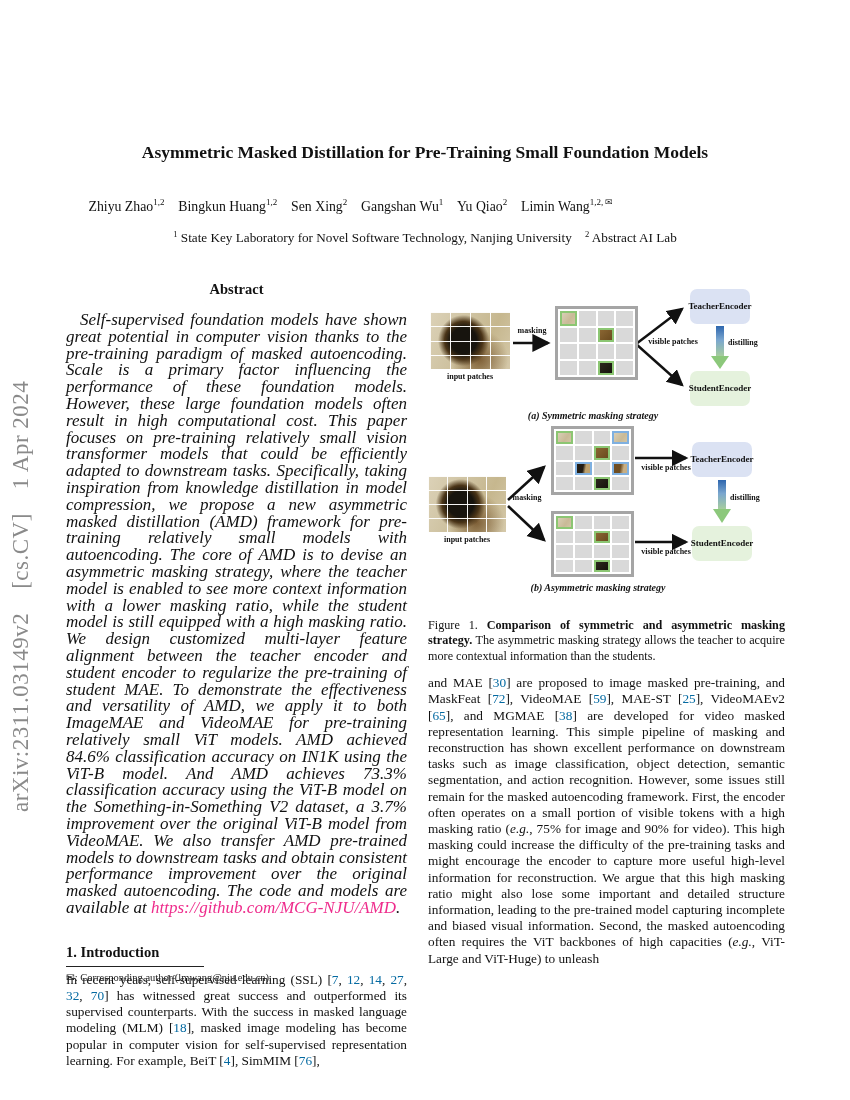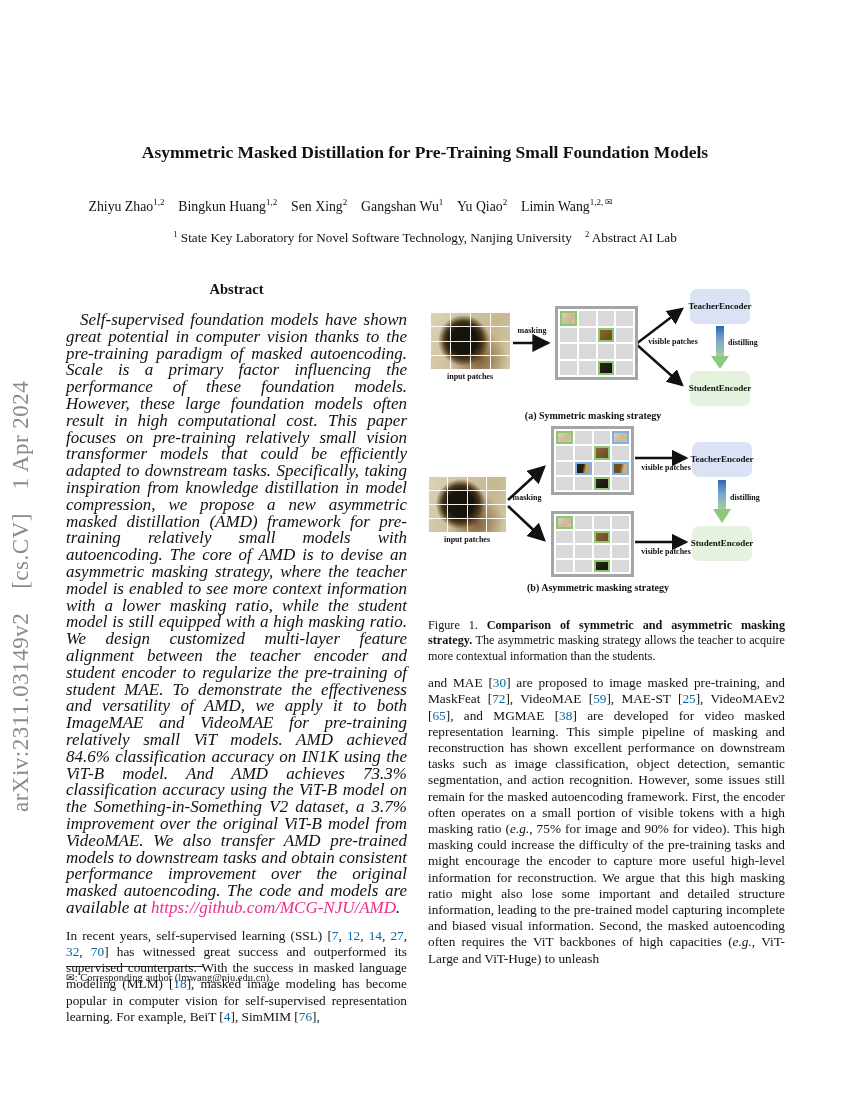--- a/index.html
+++ b/index.html
@@ -79,40 +79,41 @@
   .lb-input-a{left:-6px;top:86px;width:96px;}
   .lb-mask-a{left:82px;top:40px;width:44px;}
   .lb-vis-a{left:208px;top:51px;width:74px;}
   .lb-dist-a{left:300px;top:52px;width:52px;text-align:left;}
   .lb-input-b{left:-8px;top:249px;width:94px;}
   .lb-mask-b{left:76px;top:207px;width:46px;}
   .lb-vis-bt{left:206px;top:177px;width:64px;}
   .lb-vis-bs{left:206px;top:261px;width:64px;}
   .lb-dist-b{left:302px;top:207px;width:52px;text-align:left;}
 
-  .pcap{position:absolute;z-index:3;font-size:10px;font-weight:bold;text-align:center;}
+  .pcap{position:absolute;z-index:3;font-size:10px;font-weight:bold;text-align:center;font-style:italic;}
   .cap-a{left:0px;top:124px;width:330px;}
   .cap-b{left:5px;top:296px;width:330px;}
 
   .fig-caption{margin:10px 0 0 0;font-size:12.2px;line-height:15.4px;text-align:justify;}
 </style>
 </head>
 <body>
 
 <div class="page">
 
   <div class="watermark">arXiv:2311.03149v2  [cs.CV]  1 Apr 2024</div>
 
   <h1 class="title">Asymmetric Masked Distillation for Pre-Training Small Foundation Models</h1>
   <div class="authors"><span>Zhiyu Zhao</span><span class="seg-sup">1,2</span><span> </span><span>Bingkun Huang</span><span class="seg-sup">1,2</span><span> </span><span>Sen Xing</span><span class="seg-sup">2</span><span> </span><span>Gangshan Wu</span><span class="seg-sup">1</span><span> </span><span>Yu Qiao</span><span class="seg-sup">2</span><span> </span><span>Limin Wang</span><span class="seg-sup">1,2, ✉</span></div>
   <div class="affil"><span class="seg-sup">1</span><span> State Key Laboratory for Novel Software Technology, Nanjing University </span><span class="seg-sup">2</span><span> Abstract AI Lab</span></div>
 
   <div class="col col-left">
     <div class="abs-head">Abstract</div>
     <p class="abs-body"><span>Self-supervised foundation models have shown great potential in computer vision thanks to the pre-training paradigm of masked autoencoding. Scale is a primary factor influencing the performance of these foundation models. However, these large foundation models often result in high computational cost. This paper focuses on pre-training relatively small vision transformer models that could be efficiently adapted to downstream tasks. Specifically, taking inspiration from knowledge distillation in model compression, we propose a new asymmetric masked distillation (AMD) framework for pre-training relatively small models with autoencoding. The core of AMD is to devise an asymmetric masking strategy, where the teacher model is enabled to see more context information with a lower masking ratio, while the student model is still equipped with a high masking ratio. We design customized multi-layer feature alignment between the teacher encoder and student encoder to regularize the pre-training of student MAE. To demonstrate the effectiveness and versatility of AMD, we apply it to both ImageMAE and VideoMAE for pre-training relatively small ViT models. AMD achieved 84.6% classification accuracy on IN1K using the ViT-B model. And AMD achieves 73.3% classification accuracy using the ViT-B model on the Something-in-Something V2 dataset, a 3.7% improvement over the original ViT-B model from VideoMAE. We also transfer AMD pre-trained models to downstream tasks and obtain consistent performance improvement over the original masked autoencoding. The code and models are available at </span><span class="seg-link">https://github.com/MCG-NJU/AMD</span><span>.</span></p>
+    <div class="sec-head">1. Introduction</div>
     <p class="body-par"><span>In recent years, self-supervised learning (SSL) [</span><span class="seg-cite">7</span><span>, </span><span class="seg-cite">12</span><span>, </span><span class="seg-cite">14</span><span>, </span><span class="seg-cite">27</span><span>, </span><span class="seg-cite">32</span><span>, </span><span class="seg-cite">70</span><span>] has witnessed great success and outperformed its supervised counterparts. With the success in masked language modeling (MLM) [</span><span class="seg-cite">18</span><span>], masked image modeling has become popular in computer vision for self-supervised representation learning. For example, BeiT [</span><span class="seg-cite">4</span><span>], SimMIM [</span><span class="seg-cite">76</span><span>],</span></p>
   </div>
 
   <div class="footnote">
     <div class="footnote-rule"></div>
     <div class="footnote-text">✉: Corresponding author (lmwang@nju.edu.cn).</div>
   </div>
 
   <div class="col col-right">
 

